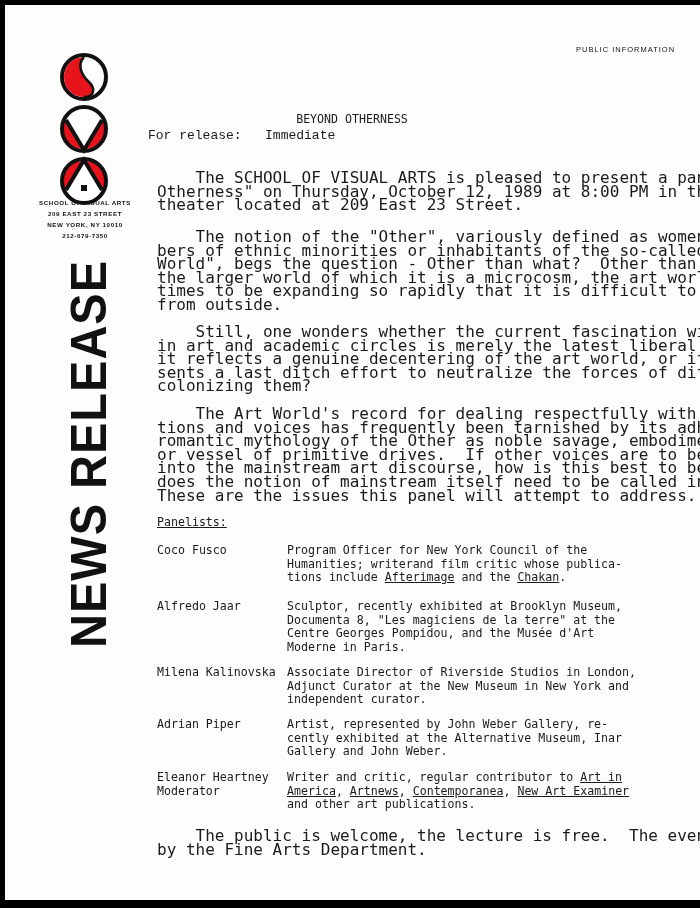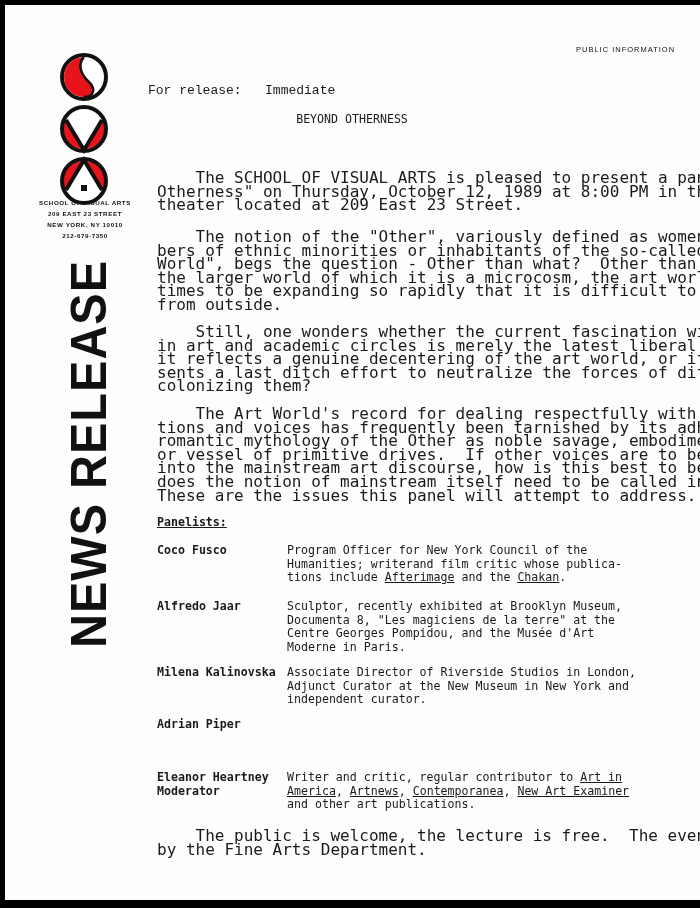--- a/index.html
+++ b/index.html
@@ -1,27 +1,27 @@
 <!DOCTYPE html>
 <html><head>
 <meta charset="utf-8">
 <style>
   html,body{margin:0;padding:0;}
   body{width:700px;height:908px;background:#000;position:relative;overflow:hidden;}
   .page{position:absolute;left:5px;top:5px;width:695px;height:895px;background:#fdfdfb;}
   .mono{font-family:"DejaVu Sans Mono","Liberation Mono",monospace;color:#1a1a1a;}
-  .courier{font-family:"Liberation Mono","DejaVu Sans Mono",monospace;color:#1a1a1a;}
+  .courier{font-family:"Liberation Mono","DejaVu Sans Mono",monospace;color:#1a1a1a;margin-top:45px;}
   .logo{position:absolute;left:53px;}
   .addr{position:absolute;left:20px;width:120px;text-align:center;font-family:"Liberation Sans",sans-serif;font-weight:bold;font-size:6.2px;letter-spacing:0.6px;color:#111;line-height:10.5px;}
   .public{position:absolute;left:571px;top:40px;font-family:"Liberation Sans",sans-serif;font-weight:normal;font-size:7.5px;letter-spacing:1px;color:#111;}
   .release{position:absolute;left:143px;top:78px;font-size:13px;}
   .title{position:absolute;left:0;width:694px;text-align:center;font-size:11.6px;}
   .para{position:absolute;left:152px;width:520px;font-size:16px;line-height:13.6px;white-space:pre;}
   .vert{position:absolute;left:55px;top:643px;transform-origin:0 0;transform:rotate(-90deg);font-family:"Liberation Sans",sans-serif;font-weight:bold;font-size:47px;letter-spacing:1px;color:#111;white-space:nowrap;transform:rotate(-90deg) scaleY(1.05);}
-  .name{position:absolute;left:152px;font-size:11.6px;line-height:13.6px;white-space:pre;font-weight:bold;}
+  .name{position:absolute;left:152px;font-size:11.6px;line-height:13.6px;white-space:pre;}
   .desc{position:absolute;left:282px;font-size:11.6px;line-height:13.6px;white-space:pre;}
   u{text-decoration:underline;}
 </style>
 </head>
 <body>
 
 <div class="page">
 
   <svg class="logo" style="top:46px" width="52" height="52" viewBox="0 0 52 52">
     <circle cx="26" cy="26" r="22" fill="#fff" stroke="#111" stroke-width="4"></circle>
@@ -95,20 +95,23 @@
 Documenta 8, "Les magiciens de la terre" at the
 Centre Georges Pompidou, and the Musée d'Art
 Moderne in Paris.</div>
 
   <div class="name mono" style="top:661px">Milena Kalinovska</div>
   <div class="desc mono" style="top:661px">Associate Director of Riverside Studios in London,
 Adjunct Curator at the New Museum in New York and
 independent curator.</div>
 
   <div class="name mono" style="top:713px">Adrian Piper</div>
+  <div class="desc mono" style="top:713px">Artist, represented by John Weber Gallery, re-
+cently exhibited at the Alternative Museum, Inar
+Gallery and John Weber.</div>
 
   <div class="name mono" style="top:766px"><span>Eleanor Heartney</span>
 <span>Moderator</span></div>
   <div class="desc mono" style="top:766px"><span>Writer and critic, regular contributor to </span><u>Art in</u>
 <u>America</u>, <u>Artnews</u>, <u>Contemporanea</u>, <u>New Art Examiner</u>
 <span>and other art publications.</span></div>
 
   <div class="para mono" style="top:824px">    The public is welcome, the lecture is free.  The evening is sponsored
 by the Fine Arts Department.</div>
 

